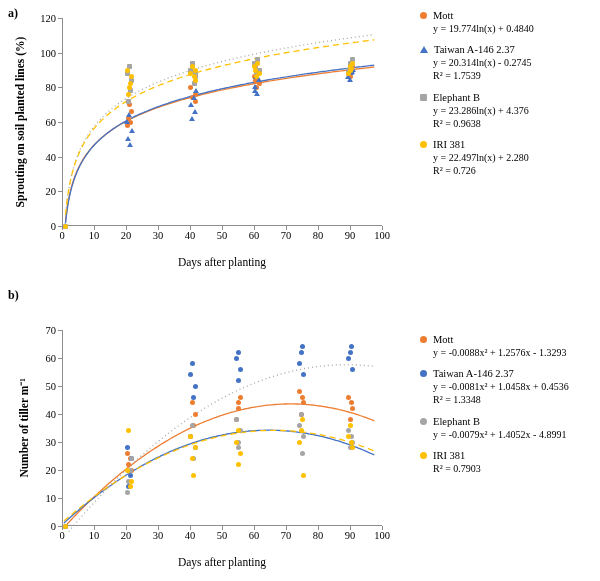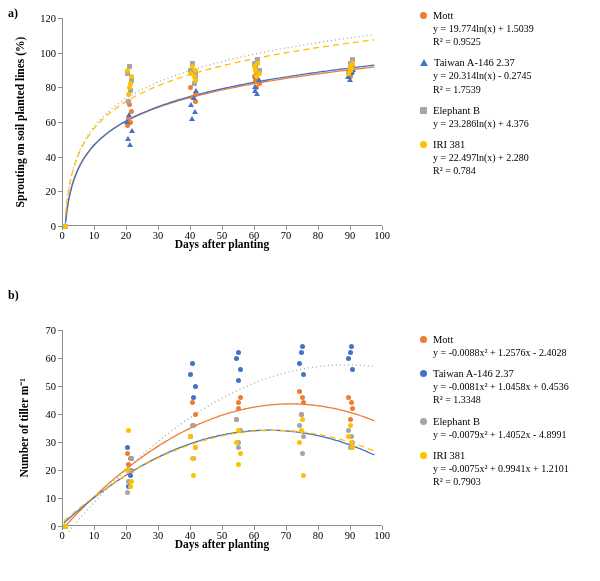--- a/index.html
+++ b/index.html
@@ -82,23 +82,23 @@
     margin-top: 4px;
     transform: translateX(-50%);
     font-size: 10.5px;
     color: #000;
   }
   .axis-title-x {
     position: absolute;
     width: 100%;
     text-align: center;
     top: 100%;
-    margin-top: 12px;
+    margin-top: 30px;
     font-size: 11.5px;
-    font-weight: bold;
+    font-weight: normal;
   }
   .axis-title-y {
     position: absolute;
     transform-origin: 0 0;
     font-size: 11.5px;
     font-weight: bold;
     white-space: nowrap;
   }
   #ytitle-a {
     left: -48px;
@@ -319,51 +319,51 @@
       <div class="pt" style="left: 289.8px; top: 50.2667px; background: rgb(255, 192, 0);"></div>
     </div>
 
   <div class="legend" id="legend-a">
       <div class="legend-item">
         <div class="legend-head">
           <span class="legend-marker" style="background: rgb(237, 125, 49);"></span>
           <span class="legend-name">Mott</span>
         </div>
         <div class="legend-eq">
-          <div>y = 19.774ln(x) + 1.5039</div>
-          <div>R² = 0.9525</div>
+          <div>y = 19.774ln(x) + 0.4840</div>
         </div>
       </div>
       <div class="legend-item">
         <div class="legend-head">
           <span class="legend-marker tri" style="border-bottom-color: rgb(68, 114, 196);"></span>
           <span class="legend-name">Taiwan A-146 2.37</span>
         </div>
         <div class="legend-eq">
           <div>y = 20.314ln(x) - 0.2745</div>
           <div>R² = 1.7539</div>
         </div>
       </div>
       <div class="legend-item">
         <div class="legend-head">
           <span class="legend-marker sq" style="background: rgb(165, 165, 165);"></span>
           <span class="legend-name">Elephant B</span>
         </div>
         <div class="legend-eq">
           <div>y = 23.286ln(x) + 4.376</div>
+          <div>R² = 0.9638</div>
         </div>
       </div>
       <div class="legend-item">
         <div class="legend-head">
           <span class="legend-marker" style="background: rgb(255, 192, 0);"></span>
           <span class="legend-name">IRI 381</span>
         </div>
         <div class="legend-eq">
           <div>y = 22.497ln(x) + 2.280</div>
-          <div>R² = 0.784</div>
+          <div>R² = 0.726</div>
         </div>
       </div>
     </div>
 </div>
 
 <div class="panel" id="panel-b">
   <div class="panel-label">b)</div>
 
   <div class="plot-area" id="plot-b">
     <div class="axis-box" id="axis-b">
@@ -502,21 +502,21 @@
       <div class="pt" style="left: 289.8px; top: 112px; background: rgb(255, 192, 0);"></div>
     </div>
 
   <div class="legend" id="legend-b">
       <div class="legend-item">
         <div class="legend-head">
           <span class="legend-marker" style="background: rgb(237, 125, 49);"></span>
           <span class="legend-name">Mott</span>
         </div>
         <div class="legend-eq">
-          <div>y = -0.0088x² + 1.2576x - 2.4028</div>
+          <div>y = -0.0088x² + 1.2576x - 1.3293</div>
         </div>
       </div>
       <div class="legend-item">
         <div class="legend-head">
           <span class="legend-marker" style="background: rgb(68, 114, 196);"></span>
           <span class="legend-name">Taiwan A-146 2.37</span>
         </div>
         <div class="legend-eq">
           <div>y = -0.0081x² + 1.0458x + 0.4536</div>
           <div>R² = 1.3348</div>
@@ -530,18 +530,17 @@
         <div class="legend-eq">
           <div>y = -0.0079x² + 1.4052x - 4.8991</div>
         </div>
       </div>
       <div class="legend-item">
         <div class="legend-head">
           <span class="legend-marker" style="background: rgb(255, 192, 0);"></span>
           <span class="legend-name">IRI 381</span>
         </div>
         <div class="legend-eq">
-          <div>y = -0.0075x² + 0.9941x + 1.2101</div>
           <div>R² = 0.7903</div>
         </div>
       </div>
     </div>
 </div>
 
 </body></html>

